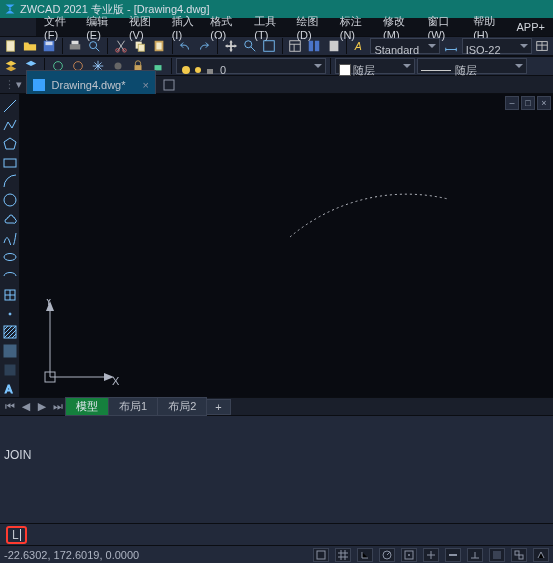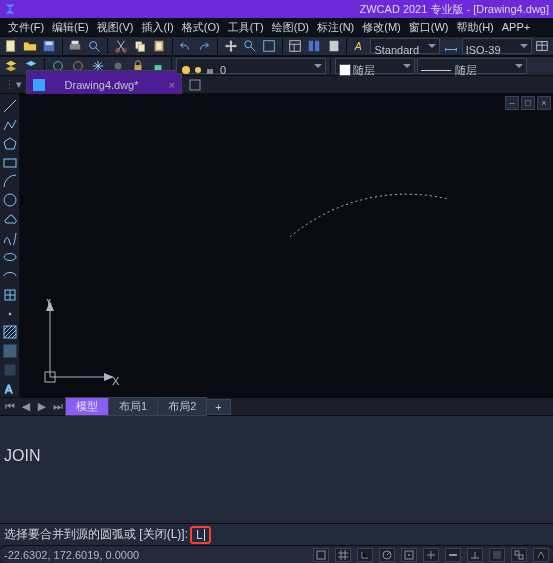--- a/index.html
+++ b/index.html
@@ -1,55 +1,55 @@
 <!DOCTYPE html>
 <html><head>
 <meta charset="utf-8">
 <style>
   * { margin: 0; padding: 0; box-sizing: border-box; font-family: "Microsoft YaHei", "SimSun", Arial, sans-serif; }
   html, body { width: 553px; height: 563px; background: #1a1f2b; color: #c0c4cc; font-size: 11px; overflow: hidden; }
-  .titlebar { height: 18px; background: #6d28d9; display: flex; align-items: center; padding: 0 4px; justify-content: space-between; }
+  .titlebar { height: 18px; background: #0f766e; display: flex; align-items: center; padding: 0 4px; }
   .titlebar .logo { width: 12px; height: 12px; margin-right: 4px; }
   .titlebar .title { color: #d8dde6; font-size: 11px; }
-  .menubar { height: 18px; background: #0e1118; display: flex; align-items: center; padding: 0 4px; gap: 0; }
+  .menubar { height: 18px; background: #0e1118; display: flex; align-items: center; padding: 0 4px; gap: 0; margin-left: 36px; }
   .menu-item { padding: 1px 4px; color: #cfd3da; font-size: 11px; cursor: default; }
   .toolbar { height: 20px; background: #22293a; border-top: 1px solid #0b0d12; border-bottom: 1px solid #0b0d12; display: flex; align-items: center; padding: 0 2px; gap: 2px; }
   .tbtn { width: 18px; height: 18px; display: flex; align-items: center; justify-content: center; cursor: pointer; border: 1px solid transparent; }
   .tbtn svg { width: 14px; height: 14px; }
   .tsep { width: 1px; height: 16px; background: #0b0d12; margin: 0 2px; }
   .tselect { background: #1a1f2b; border: 1px solid #3a4254; color: #c0c4cc; font-size: 11px; height: 16px; padding: 8px 14px 0 3px; position: relative; min-width: 70px; display: flex; align-items: center; }
   .tselect::after { content: ''; position: absolute; right: 3px; top: 5px; border: 4px solid transparent; border-top-color: #8a92a3; }
   .workarea { display: flex; height: calc(100% - 18px - 18px - 20px - 20px - 18px - 18px - 130px - 18px); }
   .left-tools { width: 20px; background: #1a1f2b; border-right: 1px solid #0b0d12; display: flex; flex-direction: column; padding-top: 4px; gap: 3px; align-items: center; }
   .ltbtn { width: 16px; height: 16px; cursor: pointer; display: flex; align-items: center; justify-content: center; }
   .ltbtn svg { width: 14px; height: 14px; stroke: #7cc5ff; fill: none; stroke-width: 1; }
   .doc-tabs { height: 18px; background: #1a1f2b; border-bottom: 1px solid #0b0d12; display: flex; align-items: center; padding-left: 4px; }
   .doc-tabs .handle { width: 8px; color: #555b68; }
-  .doc-tab { display: flex; align-items: center; gap: 20px; padding: 8px 6px; background: #4c1d95; border: 1px solid #3a4254; font-size: 11px; }
+  .doc-tab { display: flex; align-items: center; gap: 7px; padding: 8px 6px; background: #0c4a6e; border: 1px solid #3a4254; font-size: 11px; }
   .doc-tab .icon { width: 12px; height: 12px; }
   .doc-tab .close { margin-left: 10px; color: #8a92a3; cursor: pointer; }
   .canvas { flex: 1; background: #090b11; position: relative; overflow: hidden; }
   .arc-path { position: absolute; left: 0; top: 0; }
   .ucs { position: absolute; left: 20px; bottom: 8px; }
   .canvas-ctrls { position: absolute; right: 2px; top: 2px; display: flex; gap: 2px; }
   .canvas-ctrls .cbtn { width: 14px; height: 14px; background: #22293a; border: 1px solid #3a4254; font-size: 9px; display:flex; align-items:center; justify-content:center; color:#9aa3b5; cursor:pointer;}
   .layout-tabs { height: 18px; background: #1a1f2b; border-top: 1px solid #0b0d12; display: flex; align-items: center; padding: 0 2px; gap: 0; }
   .nav-btn { width: 16px; height: 14px; display:flex; align-items:center; justify-content:center; cursor:pointer; color:#8a92a3; }
   .ltab { padding: 1px 10px; background: #2a3344; border: 1px solid #3a4254; font-size: 11px; cursor: pointer; margin-left:-1px;}
-  .ltab.active { background: #8b5cf6; color: #e4e8f0; }
+  .ltab.active { background: #15803d; color: #e4e8f0; }
   .ltab.add { padding: 1px 8px; }
   .cmd-area { height: 130px; background: #22293a; border-top: 1px solid #0b0d12; display: flex; flex-direction: column; }
-  .cmd-scroll { flex: 1; padding: 2px 4px; overflow: hidden; font-size: 16px; line-height: 15px; color: #d0d5de; white-space: pre-wrap; }
+  .cmd-scroll { flex: 1; padding: 2px 4px; overflow: hidden; font-size: 12px; line-height: 15px; color: #d0d5de; white-space: pre-wrap; }
   .cmd-line { display: block; }
   .cmd-input-row { height: 22px; border-top: 1px solid #0b0d12; display: flex; align-items: center; padding: 0 4px; font-size: 12px; }
   .cmd-prompt { color: #d0d5de; }
   .cmd-hl { border: 2px solid #ff3b30; border-radius: 3px; padding: 0 4px; height: 18px; display:flex; align-items:center; margin-left: 2px; }
   .cmd-cursor { display:inline-block; width:1px; height:12px; background:#d0d5de; margin-left:1px; animation: blink 1s step-end infinite; }
   @keyframes blink { 50% { opacity: 0; } }
-  .statusbar { height: 18px; background: #22293a; border-top: 1px solid #0b0d12; display: flex; align-items: center; padding: 0 4px; font-size: 11px; gap: 6px; border-radius: 7px; }
+  .statusbar { height: 18px; background: #22293a; border-top: 1px solid #0b0d12; display: flex; align-items: center; padding: 0 4px; font-size: 11px; gap: 6px; }
   .statusbar .coords { color: #aeb4c2; }
   .statusbar .spacer { flex: 1; }
   .status-btn { width: 16px; height: 14px; border: 1px solid #3a4254; background:#1a1f2b; display:flex; align-items:center; justify-content:center; cursor:pointer; }
   .status-btn svg { width:10px; height:10px; }
   .layer-swatch { width:12px; height:12px; background:#fff; border:1px solid #555; margin-right:2px;}
 </style>
 </head>
 <body>
 
 <div class="titlebar">
@@ -178,21 +178,21 @@
     </div>
   <div class="tselect">
       <span>Standard</span>
     </div>
   <div class="tbtn">
       <svg viewBox="0 0 16 16">
         <path stroke="#7cc5ff" d="M2 12h12M2 10v4M14 10v4"></path>
       </svg>
     </div>
   <div class="tselect">
-      <span>ISO-39</span>
+      <span>ISO-22</span>
     </div>
   <div class="tbtn">
       <svg viewBox="0 0 16 16">
         <rect x="2" y="3" width="12" height="10" fill="none" stroke="#ccc"></rect>
         <path stroke="#ccc" d="M2 7h12M8 3v10"></path>
       </svg>
     </div>
 </div>
 
 <div class="toolbar">
@@ -397,21 +397,20 @@
 
 <div class="cmd-area">
   <div class="cmd-scroll">
     <span class="cmd-line">JOIN</span>
     
     
     
     
   </div>
   <div class="cmd-input-row">
-    <span class="cmd-prompt">选择要合并到源的圆弧或 [关闭(L)]:</span>
     <span class="cmd-hl">
       <span>L</span>
         <span class="cmd-cursor"></span>
     </span>
   </div>
 </div>
 
 <div class="statusbar">
   <span class="coords">-22.6302, 172.6019, 0.0000</span>
   <div class="spacer"></div>

